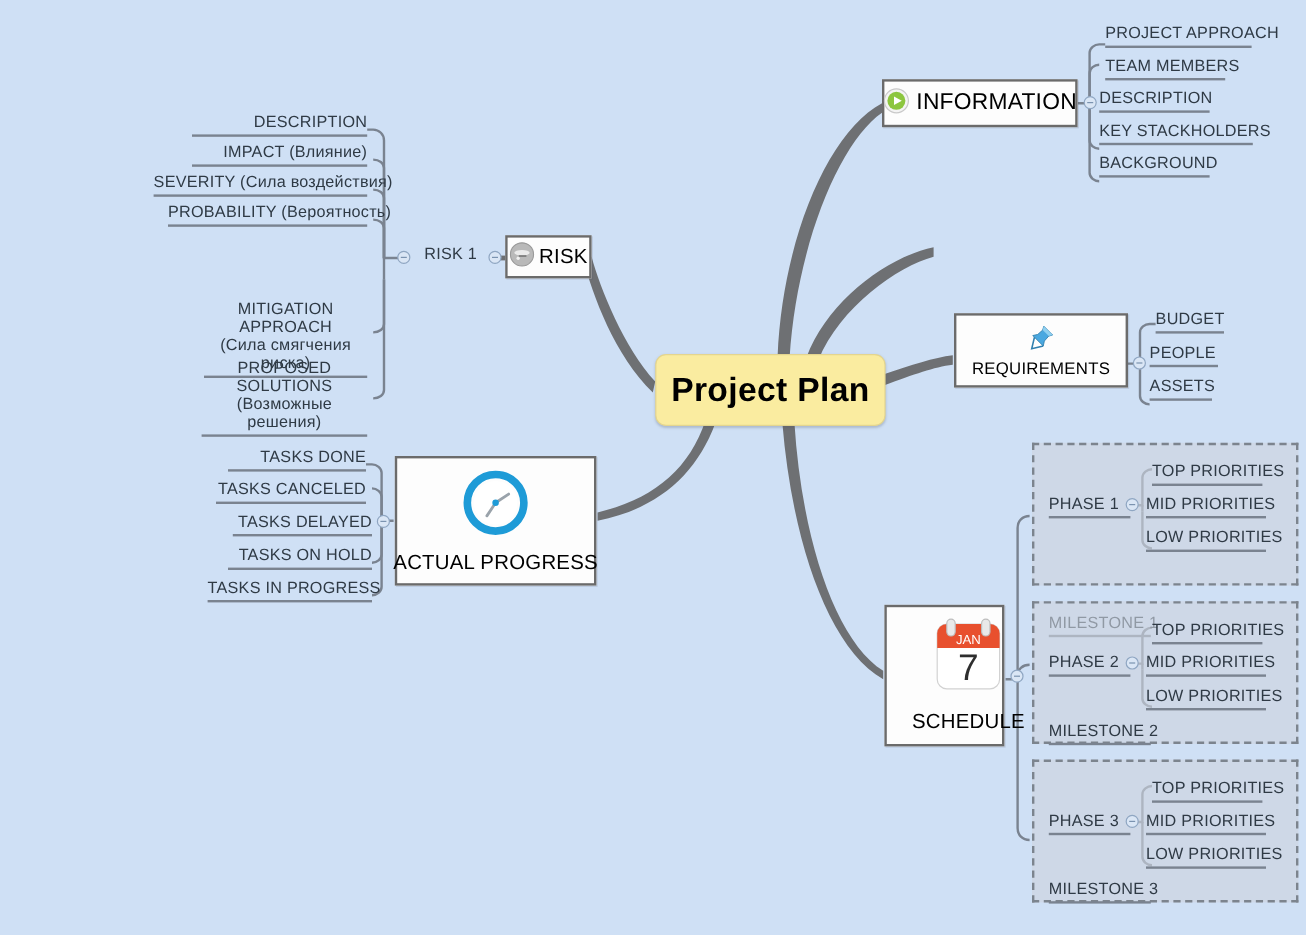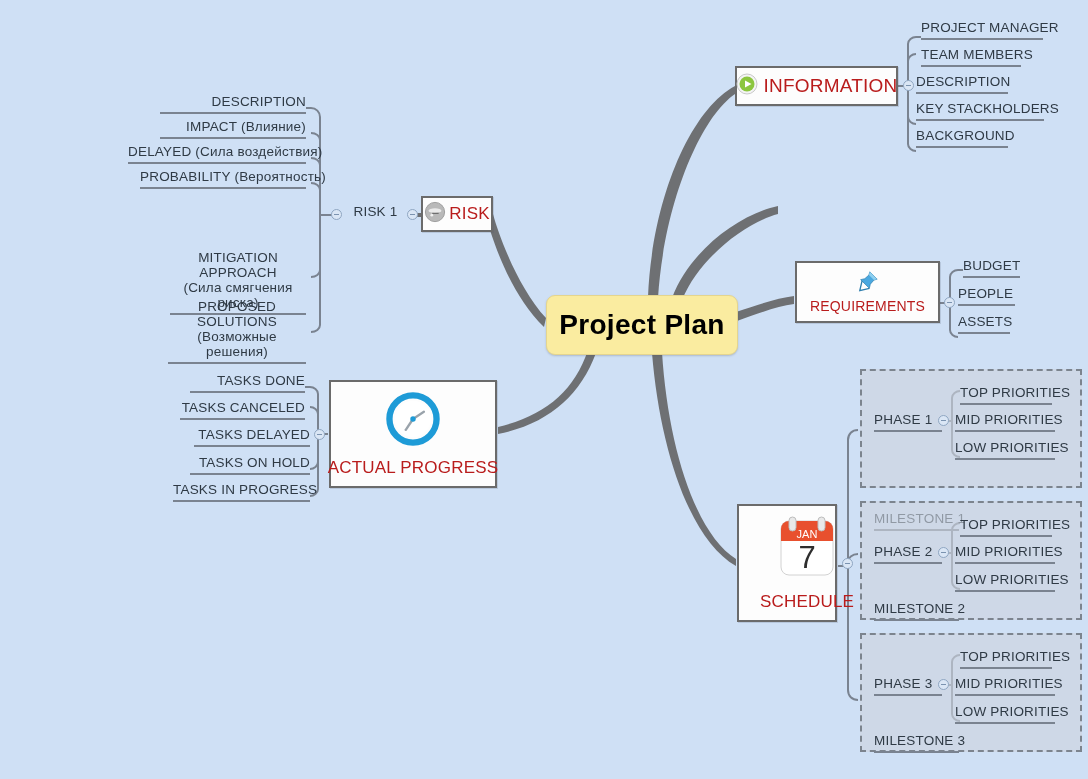--- a/index.html
+++ b/index.html
@@ -16,21 +16,21 @@
 
   
   .boxnode{
     position:absolute;
     background:#fdfdfd;
     border:2px solid #6b6b6b;
     box-sizing:border-box;
     display:flex;align-items:center;justify-content:center;
     box-shadow:1px 1px 0 rgba(80,90,110,.18);
   }
-  .boxnode .lbl{font-size:19px;color:#b91c1c;letter-spacing:.2px;white-space:nowrap;}
+  .boxnode .lbl{font-size:19px;color:#000000;letter-spacing:.2px;white-space:nowrap;}
 
   
   #central{
     position:absolute;left:546px;top:295px;width:190px;height:58px;
     background:#faeca0;
     border:1px solid #e2d municipal;
     border:1px solid #e4d58f;
     border-radius:9px;
     display:flex;align-items:center;justify-content:center;
     box-shadow:0 1px 2px rgba(70,80,100,.25);
@@ -159,21 +159,21 @@
           <circle cx="11" cy="11" r="10" fill="#f4f4f4" stroke="#c9c9c9"></circle>
           <circle cx="11" cy="11" r="7.5" fill="#8cc63f"></circle>
           <polygon points="9,7.5 15.5,11 9,14.5" fill="#ffffff"></polygon>
         </svg>
       </span>
       <span class="lbl">INFORMATION</span>
     </div>
   </div>
   <div class="toggle" style="left:903px;top:80px;"></div>
 
-  <div class="leaf l" style="left:921px;top:20px;width:122px;">PROJECT MANAGER</div>
+  <div class="leaf l" style="left:921px;top:20px;width:122px;">PROJECT APPROACH</div>
   <div class="leaf l" style="left:921px;top:47px;width:100px;">TEAM MEMBERS</div>
   <div class="leaf l" style="left:916px;top:74px;width:92px;">DESCRIPTION</div>
   <div class="leaf l" style="left:916px;top:101px;width:128px;">KEY STACKHOLDERS</div>
   <div class="leaf l" style="left:916px;top:128px;width:92px;">BACKGROUND</div>
 
 
   <div class="boxnode" style="left:795px;top:261px;width:145px;height:62px;">
     <div class="node-stack">
       <span class="ic">
         <svg width="22" height="22" viewBox="0 0 24 24">
@@ -204,21 +204,21 @@
       <span class="lbl" style="font-size:17px;">RISK</span>
     </div>
   </div>
   <div class="toggle" style="left:407px;top:209px;"></div>
 
   <div class="leaf c" style="left:348px;top:204px;width:55px;border-bottom:none;">RISK 1</div>
   <div class="toggle" style="left:331px;top:209px;"></div>
 
   <div class="leaf r" style="left:160px;top:94px;width:146px;">DESCRIPTION</div>
   <div class="leaf r" style="left:160px;top:119px;width:146px;">IMPACT (Влияние)</div>
-  <div class="leaf r" style="left:128px;top:144px;width:178px;">DELAYED (Сила воздействия)</div>
+  <div class="leaf r" style="left:128px;top:144px;width:178px;">SEVERITY (Сила воздействия)</div>
   <div class="leaf r" style="left:140px;top:169px;width:166px;">PROBABILITY (Вероятность)</div>
   <div class="leaf two" style="left:170px;top:250px;width:136px;">
     <span>MITIGATION APPROACH</span><br>
     <span>(Сила смягчения риска)</span>
   </div>
   <div class="leaf two" style="left:168px;top:299px;width:138px;">
     <span>PROPOSED SOLUTIONS</span><br>
     <span>(Возможные решения)</span>
   </div>
 

